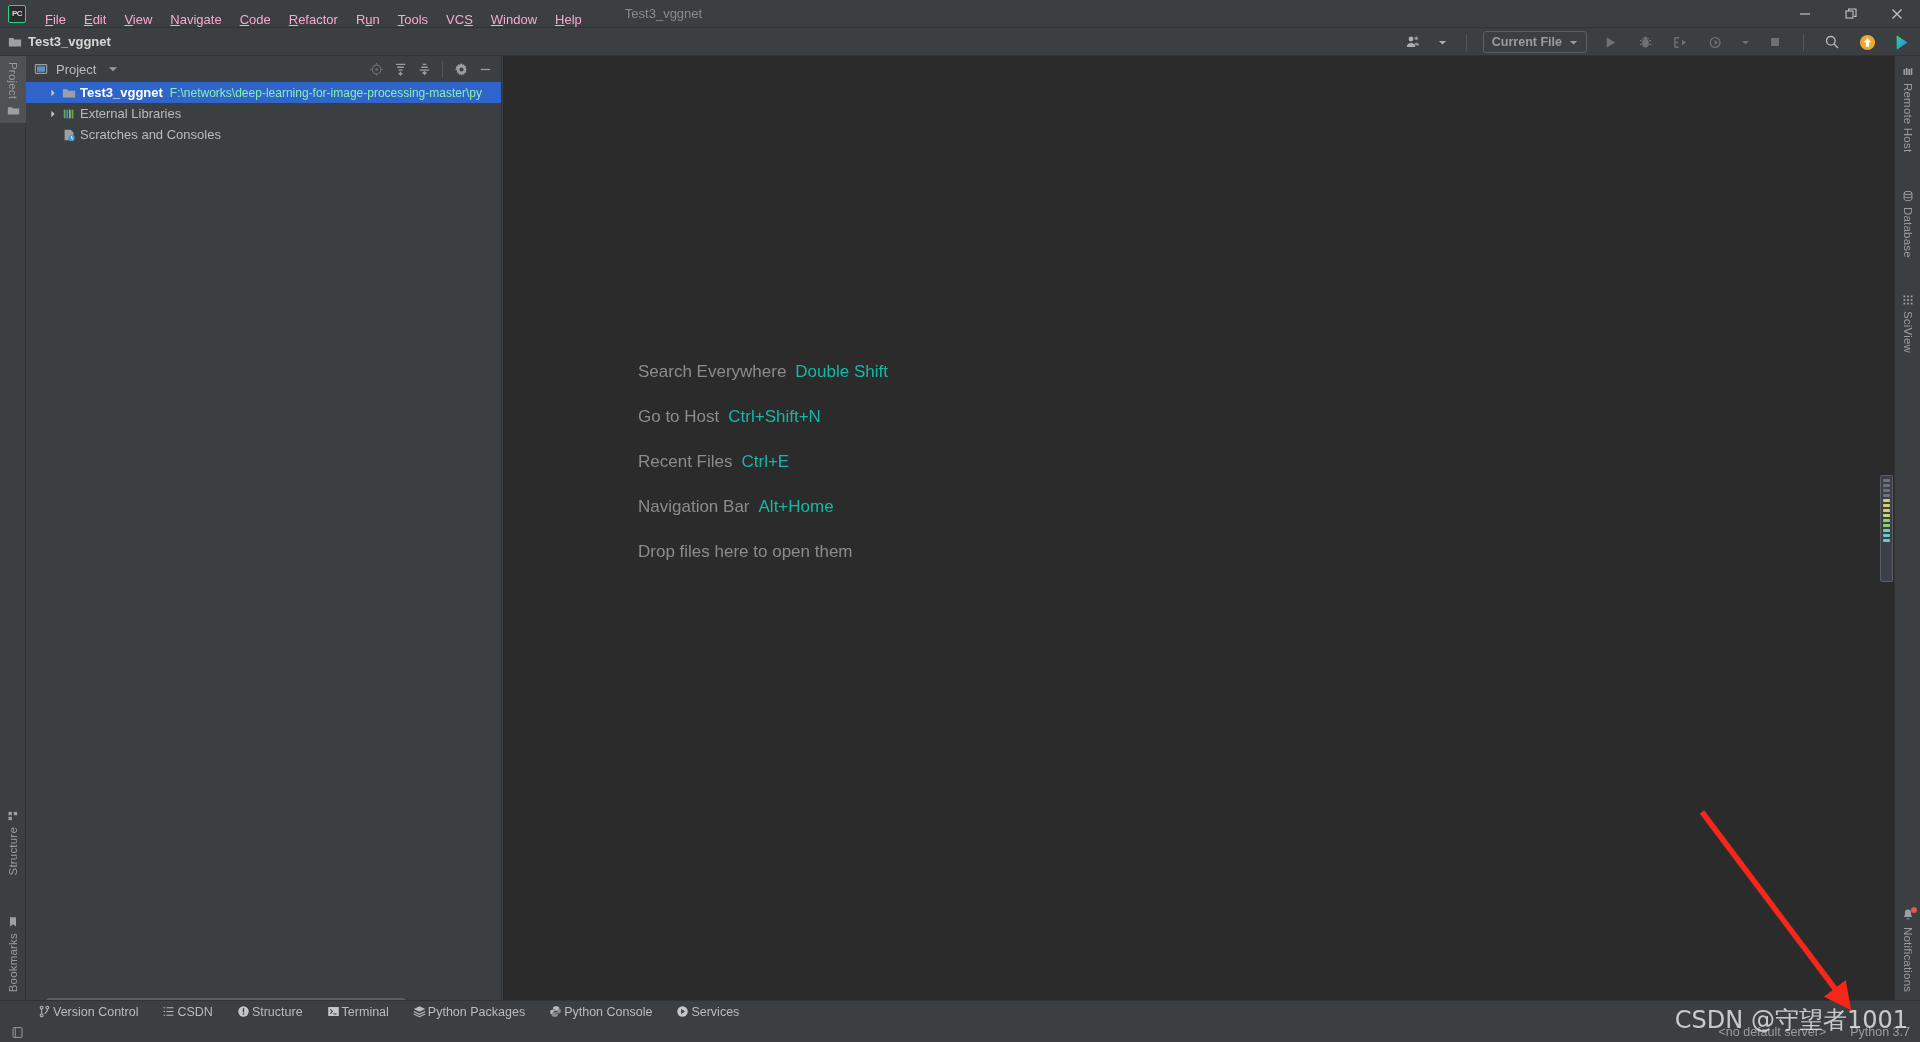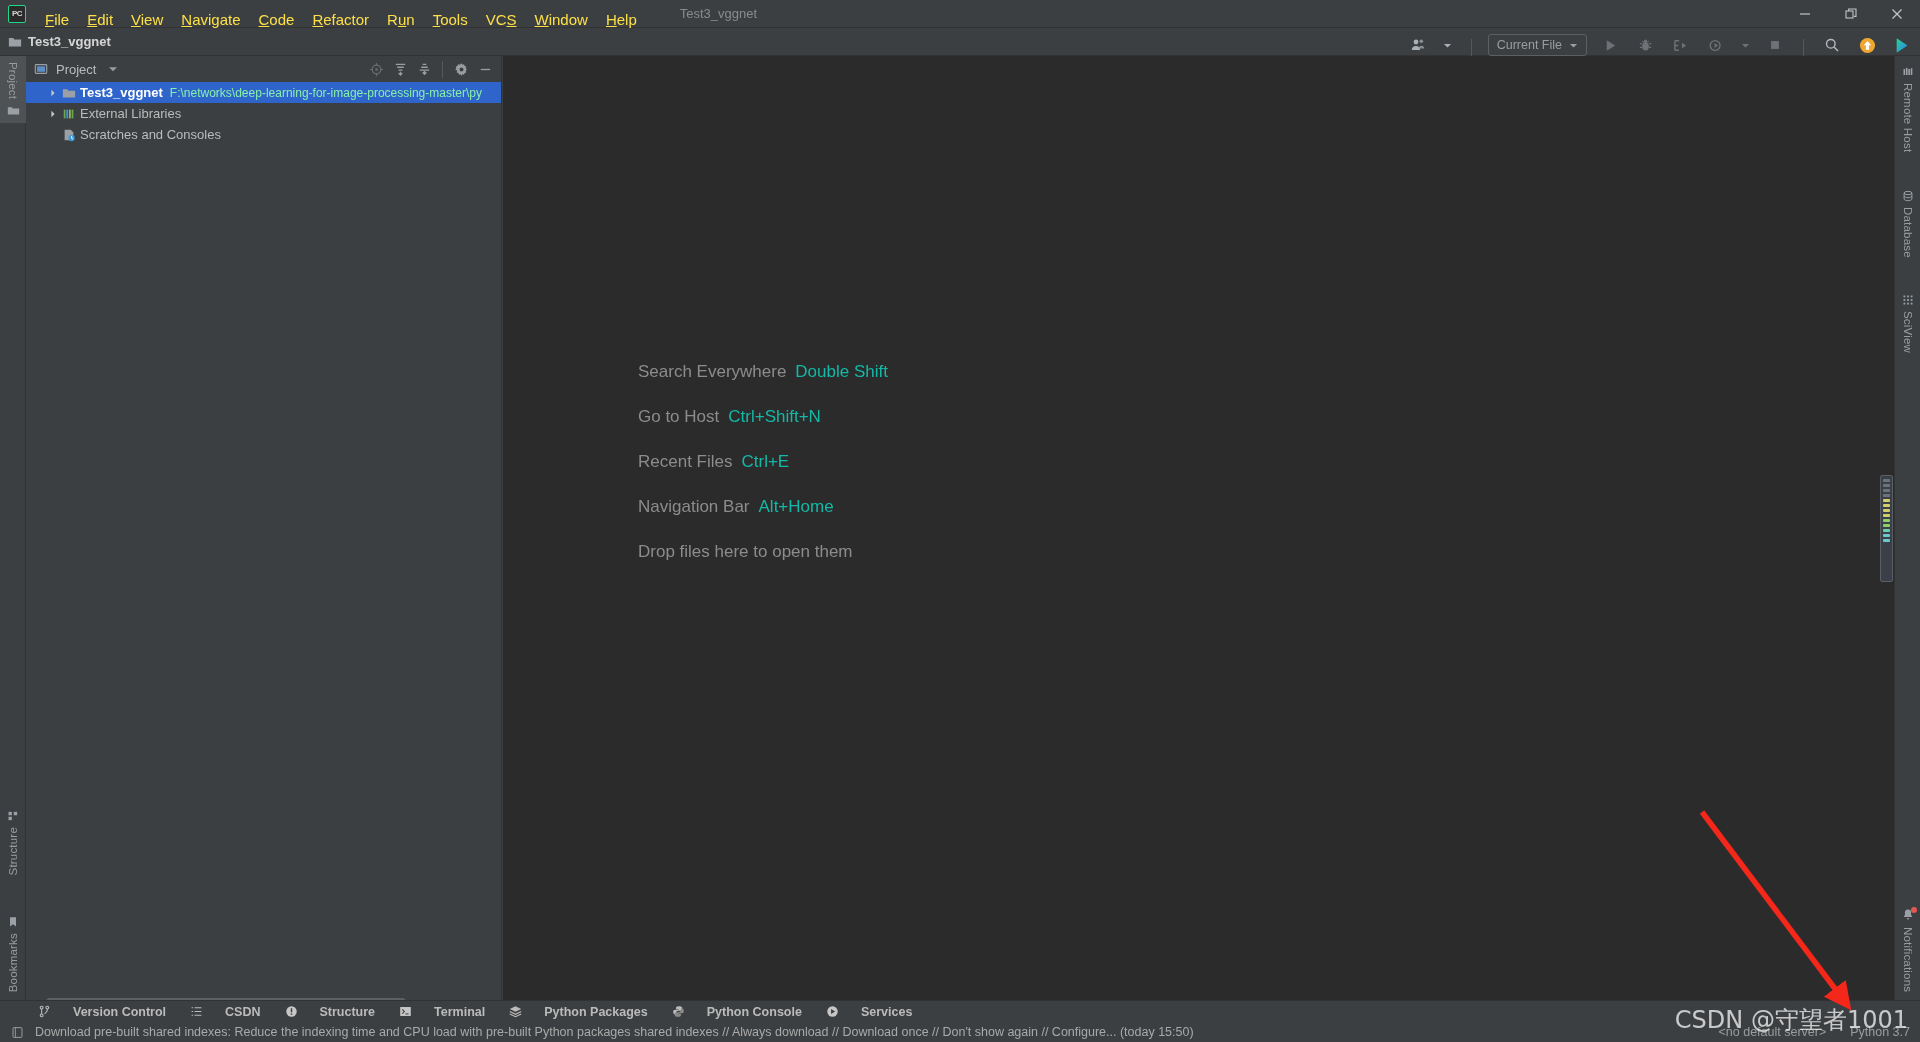--- a/index.html
+++ b/index.html
@@ -21,21 +21,21 @@
   .pc-logo {
     width: 18px; height: 18px; margin-left: 8px; margin-right: 10px;
     border: 1.5px solid #21d789; border-radius: 2px;
     background: #2b2b2b; color: #d6d6d6;
     font-size: 8px; line-height: 15px; text-align: center;
     font-weight: bold; letter-spacing: -0.5px; flex: none;
   }
   .menu { display: flex; align-items: center; height: 28px; }
   .menu-item {
     padding: 0 9px; height: 16px; line-height: 28px;
-    font-size: 15px; color: #fde047; cursor: default; white-space: nowrap;
+    font-size: 13px; color: #f9a8d4; cursor: default; white-space: nowrap;
   }
   .menu-item u { text-decoration: underline; }
   .title-proj {
     margin-left: 34px; font-size: 13px; color: #888b8d; white-space: nowrap;
   }
   .win-ctrls {
     position: absolute; right: 0; top: 0; height: 28px;
     display: flex; align-items: center;
   }
   .win-btn {
@@ -46,21 +46,21 @@
   
   .toolbar {
     position: absolute; top: 28px; left: 0; width: 1920px; height: 28px;
     background: #3c3f41; display: flex; align-items: center;
     border-bottom: 1px solid #323232;
   }
   .tb-proj { display: flex; align-items: center; margin-left: 8px; gap: 6px; }
   .tb-proj-label { font-size: 13px; color: #d6d6d6; font-weight: bold; white-space: nowrap; }
   .tb-right {
     position: absolute; right: 6px; top: 0; height: 28px;
-    display: flex; align-items: flex-end; gap: 11px;
+    display: flex; align-items: center; gap: 11px; font-weight: bold;
   }
   .tb-icon {
     width: 24px; height: 22px; display: flex; align-items: center;
     justify-content: center; color: #6e7175; border-radius: 3px;
   }
   .tb-icon.enabled { color: #a9b7c6; }
   .runconf {
     height: 22px; padding: 0 8px; border: 1px solid #5e6060; border-radius: 3px;
     display: flex; align-items: center; gap: 7px;
     font-size: 12.5px; color: #9a9d9e; white-space: nowrap;
@@ -147,22 +147,22 @@
     background: #3c3f41; border-left: 1px solid #323232;
   }
 
   
   .botbar {
     position: absolute; bottom: 20px; left: 0; width: 1920px; height: 22px;
     background: #3c3f41; border-top: 1px solid #323232;
     display: flex; align-items: center; padding-left: 26px;
   }
   .btab {
-    display: flex; align-items: center; gap: 22px; height: 22px;
-    padding: 16px 12px; font-size: 12.5px; color: #bbbbbb; white-space: nowrap; font-weight: bold;
+    display: flex; align-items: center; gap: 2px; height: 22px;
+    padding: 16px 12px; font-size: 12.5px; color: #bbbbbb; white-space: nowrap;
   }
 
   
   .status {
     position: absolute; bottom: 0; left: 0; width: 1920px; height: 20px;
     background: #3c3f41; display: flex; align-items: center;
   }
   .st-icon {
     width: 20px; margin-left: 7px; display: flex; align-items: center;
     justify-content: center; color: #9a9d9e;
@@ -592,21 +592,20 @@
       </div>
     </div>
 
   <div class="status">
     <div class="st-icon">
       <svg width="13" height="13" viewBox="0 0 16 16">
         <rect x="2.5" y="2" width="11" height="12" rx="1" fill="none" stroke="#9a9d9e" stroke-width="1.2"></rect>
         <line x1="5.4" y1="2" x2="5.4" y2="14" stroke="#9a9d9e" stroke-width="1.1"></line>
       </svg>
     </div>
-    <div class="st-msg">Download pre-built shared indexes: Reduce the indexing time and CPU load with pre-built Python packages shared indexes // Always download // Download once // Don't show again // Configure... (today 15:50)</div>
     <div class="st-right">
       <span>&lt;no default server&gt;</span>
       <span>Python 3.7</span>
     </div>
   </div>
 
   <svg class="arrow-svg" width="260" height="240" viewBox="0 0 260 240">
     <defs>
       <marker id="arrowhead" markerWidth="5" markerHeight="5" refX="2.2" refY="2.5" orient="auto">
         <path d="M0,0 L5,2.5 L0,5 z" fill="#f4271b"></path>

